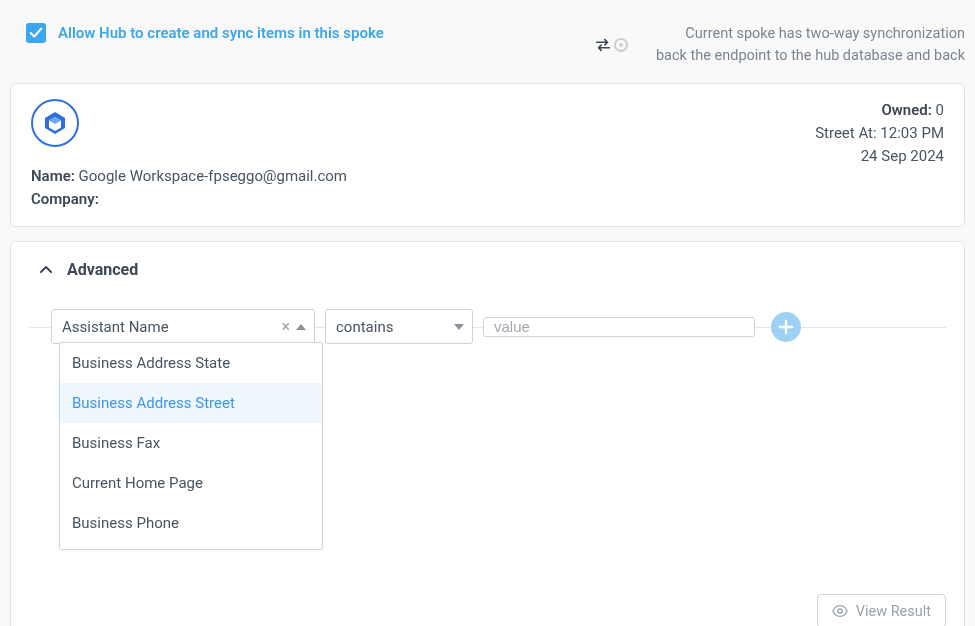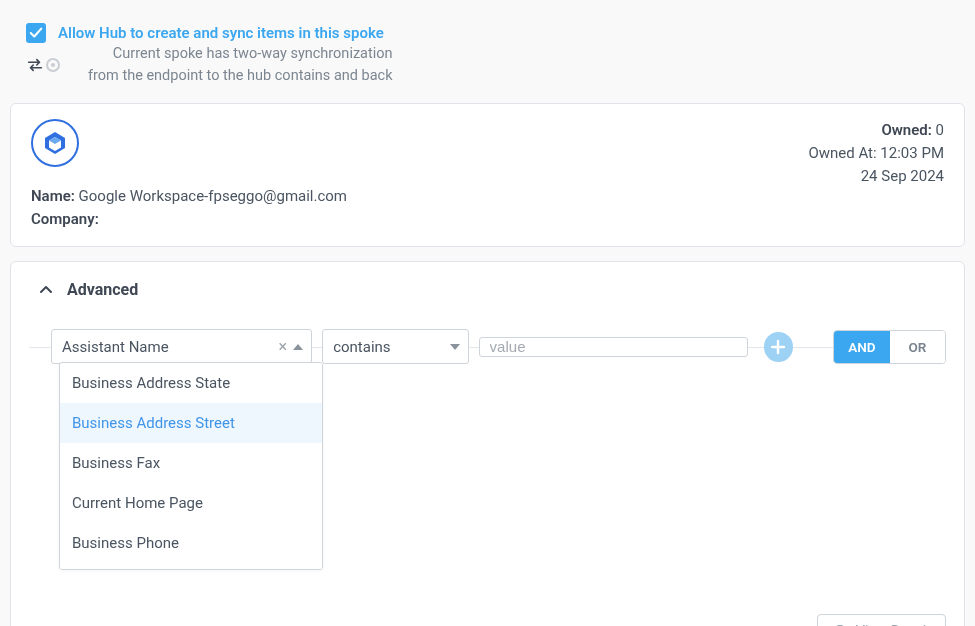--- a/index.html
+++ b/index.html
@@ -9,21 +9,20 @@
     width: 975px;
     height: 626px;
     overflow: hidden;
     color: #4a5561;
   }
   .topbar {
     display: flex;
     align-items: flex-start;
     justify-content: space-between;
     padding: 23px 10px 10px 26px;
-    flex-direction: column;
   }
   .topbar-left { display: flex; align-items: center; gap: 12px; }
   .checkbox-box {
     width: 20px; height: 20px;
     background: #3ba7f0;
     border-radius: 3px;
     display: flex; align-items: center; justify-content: center;
   }
   .checkbox-box svg { width: 14px; height: 14px; }
   .allow-label { color: #3ba7f0; font-weight: 600; font-size: 15px; }
@@ -138,21 +137,21 @@
       <svg viewBox="0 0 20 14">
           <path d="M3 4 H15 M15 4 L12 1 M15 4 L12 7" stroke="#3e4753" stroke-width="1.8" fill="none" stroke-linecap="round"></path>
           <path d="M17 10 H5 M5 10 L8 7 M5 10 L8 13" stroke="#3e4753" stroke-width="1.8" fill="none" stroke-linecap="round"></path>
         </svg>
       <div class="sync-target">
           <div class="sync-target-dot"></div>
         </div>
     </div>
     <div class="topbar-desc">
       <div>Current spoke has two-way synchronization</div>
-      <div>from the endpoint to the hub contains and back</div>
+      <div>back the endpoint to the hub database and back</div>
     </div>
   </div>
 </div>
 
 <div class="card">
   <div class="card-left">
     <div class="logo-ring">
       <div class="logo-hex">
         <svg viewBox="0 0 26 26">
           <path d="M13 2 L23 8 L23 18 L13 24 L3 18 L3 8 Z" fill="#2f6fe0"></path>
@@ -171,21 +170,21 @@
         <span></span>
       </div>
     </div>
   </div>
   <div class="card-right">
     <div>
       <span class="klabel">Owned:</span>
       <span>0</span>
     </div>
     <div>
-      <span>Owned At:</span>
+      <span>Street At:</span>
       <span>12:03 PM</span>
     </div>
     <div>24 Sep 2024</div>
   </div>
 </div>
 
 <div class="advanced-card">
   <div class="adv-header">
     <svg class="chev" viewBox="0 0 14 14">
         <path d="M2 9 L7 4 L12 9" stroke="#3e4753" stroke-width="2" fill="none" stroke-linecap="round" stroke-linejoin="round"></path>
@@ -201,24 +200,20 @@
     </div>
     <div class="combo combo-op">
       <span>contains</span>
       <span class="tri-down"></span>
     </div>
     <input class="value-input" type="text" placeholder="value" style="">
     <div class="add-btn">
       <svg width="16" height="16" viewBox="0 0 16 16">
           <path d="M8 2 V14 M2 8 H14" stroke="#fff" stroke-width="2.4" stroke-linecap="round"></path>
         </svg>
-    </div>
-    <div class="logic-toggle">
-      <div class="seg active">AND</div>
-      <div class="seg">OR</div>
     </div>
   </div>
 
   <div class="dropdown-list">
     <div class="dropdown-item">Business Address State</div>
     <div class="dropdown-item hover">Business Address Street</div>
     <div class="dropdown-item">Business Fax</div>
     <div class="dropdown-item">Current Home Page</div>
     <div class="dropdown-item">Business Phone</div>
     <div class="dropdown-item">Business Phone2</div>

